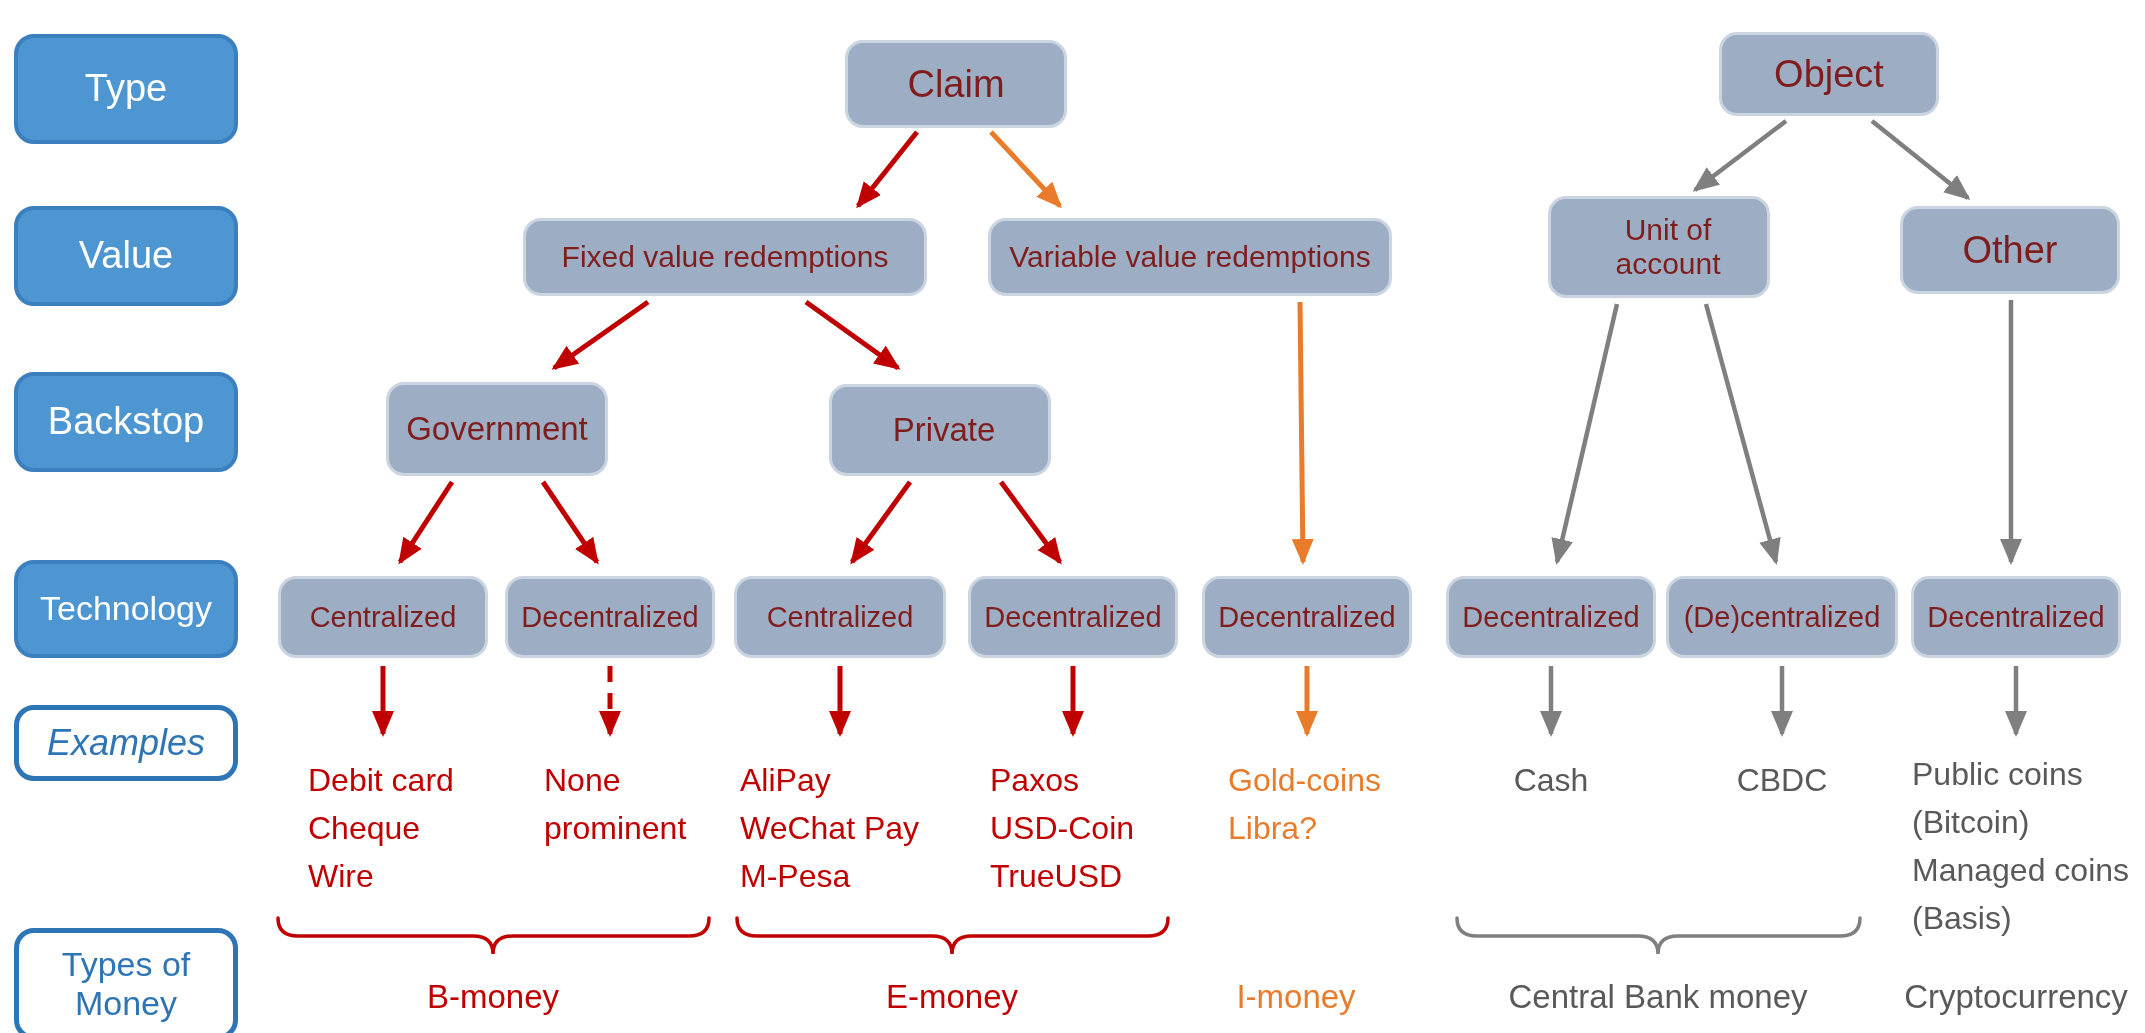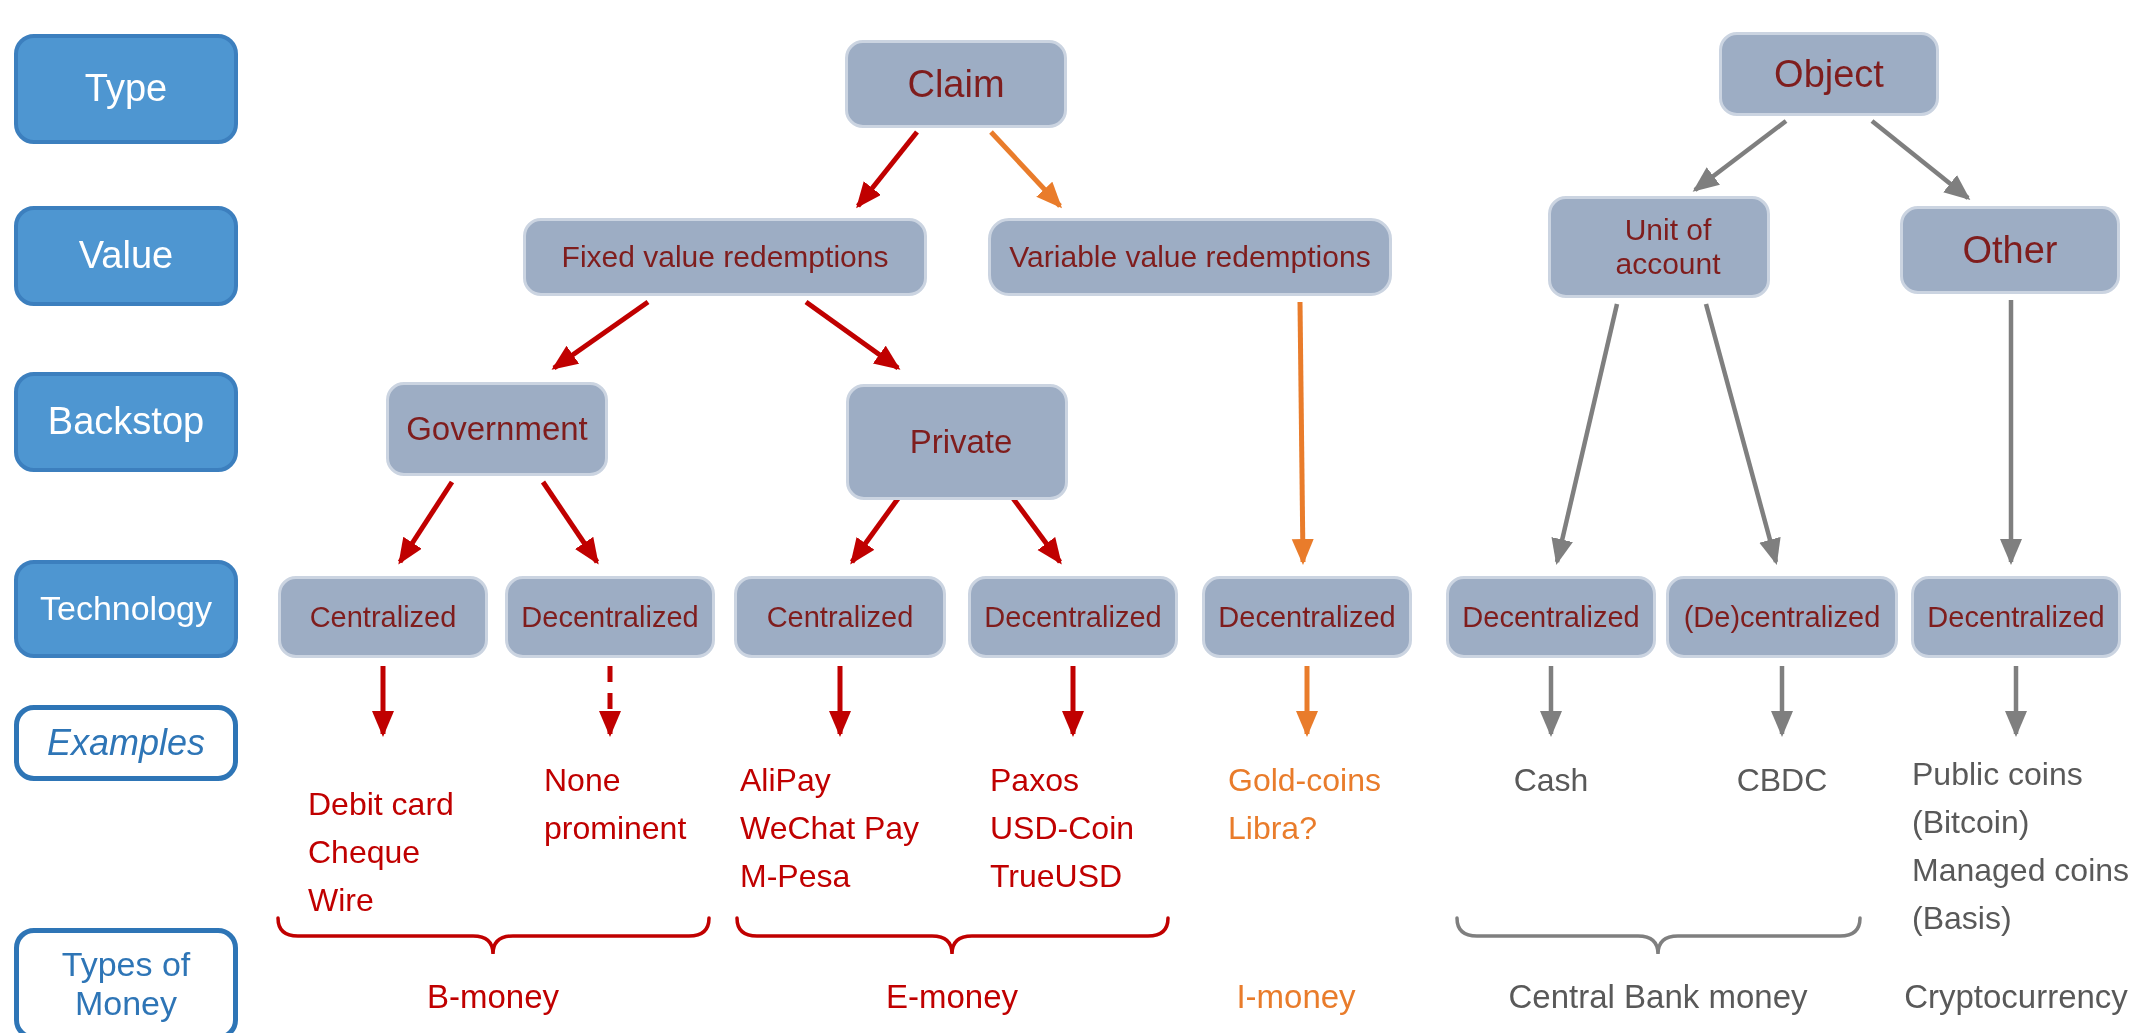--- a/index.html
+++ b/index.html
@@ -105,37 +105,37 @@
   <div class="rowlab abs" style="left:14px; top:352px; width:224px; height:100px;">Backstop</div>
   <div class="rowlab abs" style="left:14px; top:186px; width:224px; height:100px;">Value</div>
   <div class="rowlab abs" style="left:14px; top:540px; width:224px; height:98px; font-size:34px;">Technology</div>
   <div class="rowlab outline abs" style="left:14px; top:685px; width:224px; height:76px; font-size:36px;font-style:italic;">Examples</div>
   <div class="rowlab outline abs" style="left:14px; top:908px; width:224px; height:112px; font-size:34px; padding:0 30px;">Types of Money</div>
 
   <div class="node big abs" style="left:845px;  top:20px;  width:222px; height:88px;">Claim</div>
   <div class="node big abs" style="left:1719px; top:12px;  width:220px; height:84px;">Object</div>
 
   <div class="node abs" style="left:523px;  top:198px; width:404px; height:78px;">Fixed value redemptions</div>
-  <div class="node abs" style="left:988px;  top:198px; width:404px; height:78px;border-radius:21px;">Variable value redemptions</div>
+  <div class="node abs" style="left:988px;  top:198px; width:404px; height:78px;">Variable value redemptions</div>
   <div class="node pad abs" style="left:1548px; top:176px; width:222px; height:102px;padding-left:44px;">Unit of account</div>
   <div class="node big abs" style="left:1900px; top:186px; width:220px; height:88px;">Other</div>
 
   <div class="node mid abs" style="left:386px; top:362px; width:222px; height:94px;">Government</div>
-  <div class="node mid abs" style="left:846px; top:364px; width:222px; height:116px;padding-left:8px;">Private</div>
+  <div class="node mid abs" style="left:829px; top:364px; width:222px; height:92px;padding-left:8px;">Private</div>
 
   <div class="node tech abs" style="left:278px;  top:556px; width:210px; height:82px;">Centralized</div>
   <div class="node tech abs" style="left:505px;  top:556px; width:210px; height:82px;">Decentralized</div>
   <div class="node tech abs" style="left:734px;  top:556px; width:212px; height:82px;">Centralized</div>
   <div class="node tech abs" style="left:968px;  top:556px; width:210px; height:82px;">Decentralized</div>
   <div class="node tech abs" style="left:1202px; top:556px; width:210px; height:82px;">Decentralized</div>
   <div class="node tech abs" style="left:1446px; top:556px; width:210px; height:82px;">Decentralized</div>
   <div class="node tech abs" style="left:1666px; top:556px; width:232px; height:82px;">(De)centralized</div>
   <div class="node tech abs" style="left:1911px; top:556px; width:210px; height:82px;">Decentralized</div>
 
-  <div class="ex red abs" style="left:308px; top:760px;">
+  <div class="ex red abs" style="left:308px; top:736px;">
     <div>Debit card</div>
     <div>Cheque</div>
     <div>Wire</div>
   </div>
   <div class="ex red abs" style="left:544px; top:736px;">
     <div>None</div>
     <div>prominent</div>
   </div>
   <div class="ex red abs" style="left:740px; top:736px;">
     <div>AliPay</div>

